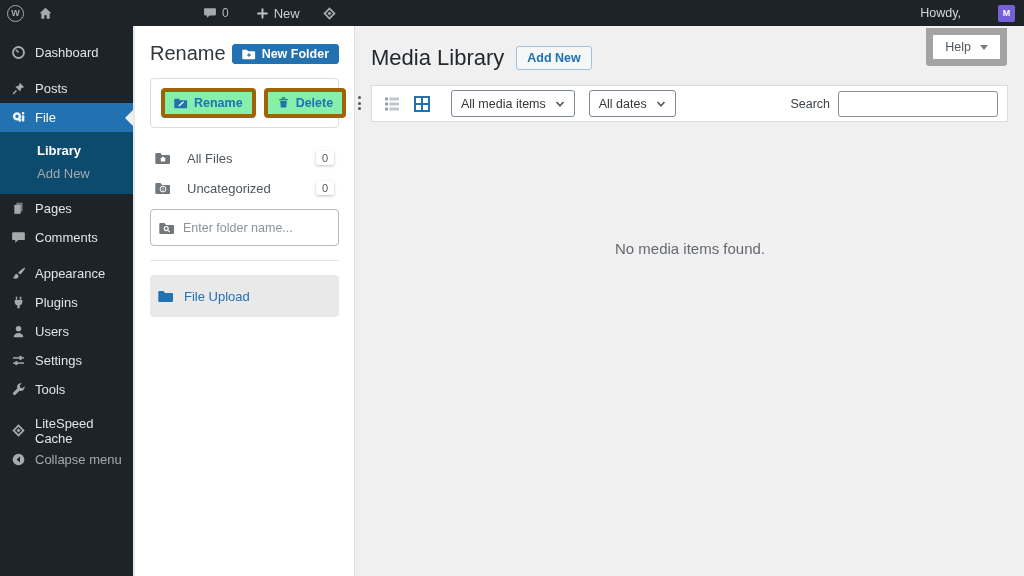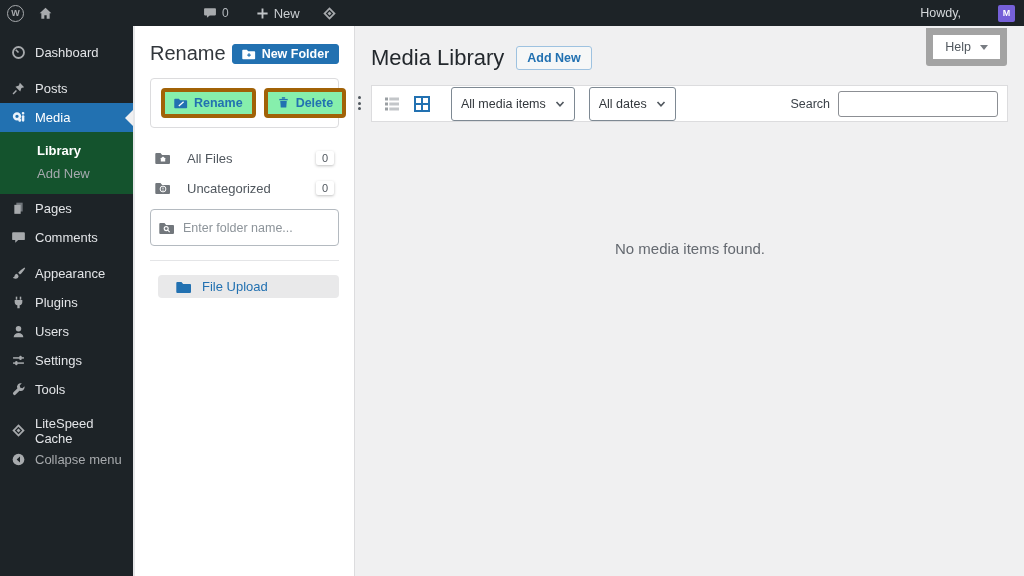--- a/index.html
+++ b/index.html
@@ -30,21 +30,21 @@
   .menu-item { position:relative; display:flex; align-items:center; gap:9px;
     height:29px; padding:0 6px 0 10px; font-size:13px; color:#e2e4e7; cursor:pointer; }
   .menu-item .mi { width:16px; display:flex; justify-content:center; color:#a7aaad; flex:none; }
   .menu-item.active { background:#2271b1; color:#fff; }
   .menu-item.active .mi { color:#eaf2fa; }
   .menu-item.active::after { content:""; position:absolute; right:0; top:50%; margin-top:-8px;
     width:0; height:0; border-top:8px solid transparent; border-bottom:8px solid transparent;
     border-right:8px solid #f0f0f1; }
   .menu-sep { height:7px; }
   .menu-sep.big { height:12px; }
-  .submenu { background:#14532d; padding:7px 0 9px; }
+  .submenu { background:#0c4a6e; padding:7px 0 9px; }
   .submenu-item { padding:4px 8px 4px 37px; font-size:13px; color:#a5a9ae; cursor:pointer; }
   .submenu-item.current { color:#fff; font-weight:bold; }
   .dim { color:#a7aaad; }
 
   
   #folders-panel { position:absolute; left:133px; top:26px; width:222px; bottom:0;
     background:#fff; border-left:2px solid #e6e7e9; border-right:1px solid #dcdcde;
     padding:0 15px; z-index:20; }
   .fp-header { margin-top:16px; display:flex; align-items:center; justify-content:space-between; }
   .fp-title { font-size:20px; color:#32373c; font-weight:400; }
@@ -62,39 +62,39 @@
   .folder-row { display:flex; align-items:center; gap:16px; height:30px; padding:0 5px; cursor:pointer;justify-content:space-between; }
   .folder-row .fname { font-size:13px; color:#50575e; }
   .count-badge { margin-left:auto; background:#fff; border-radius:2px; box-shadow:0 1px 3px rgba(0,0,0,.25);
     font-size:11px; color:#50575e; padding:1px 6px; }
   .folder-input-wrap { margin-top:6px; height:37px; border:1px solid #b4bac0; border-radius:4px;
     display:flex; align-items:center; gap:8px; padding:0 8px; background:#fff; }
   .folder-input-wrap input { border:none; outline:none; flex:1; font-size:12.5px;
     font-family:inherit; color:#32373c; background:transparent; min-width:0; }
   .folder-input-wrap input::placeholder { color:#8d949a; }
   .fp-divider { margin:14px 0; border:none; border-top:1px solid #e4e5e7; }
-  .upload-row { background:#e9e9ea; border-radius:4px; height:23px; display:flex;
-    align-items:center; gap:10px; padding:0 18px; cursor:pointer;margin-left:8px; }
+  .upload-row { background:#e9e9ea; border-radius:4px; height:42px; display:flex;
+    align-items:center; gap:10px; padding:0 8px; cursor:pointer; }
   .upload-row .fname { font-size:13px; color:#2271b1; }
 
   
   #content { position:absolute; left:356px; top:26px; right:0; bottom:0; background:#f0f0f1; }
   .help-tab { position:absolute; top:2px; right:17px; background:#fff; border:7px solid #a3a3a3;
     border-radius:0 0 3px 3px; padding:5px 12px; display:flex; align-items:center; gap:9px;
     font-size:12.5px; color:#50575e; cursor:pointer; }
   .tri-down { width:0; height:0; border-left:4px solid transparent; border-right:4px solid transparent;
     border-top:5px solid #787c82; }
   .title-row { display:flex; align-items:center; gap:12px; padding:19px 0 0 15px; }
   .page-title { font-size:22px; font-weight:400; color:#23282d; }
   .btn-addnew { background:#f6f7f7; color:#2271b1; border:1px solid #9ec2e0; border-radius:3px;
     padding:4px 10px; font-size:12.5px; font-weight:bold; font-family:inherit; cursor:pointer; }
   .media-toolbar { margin:14px 16px 0 15px; height:37px; background:#fff; border:1px solid #dcdcde;
     display:flex; align-items:center; gap:8px; padding:0 9px; }
   .view-btn { padding:2px; cursor:pointer; display:flex; }
-  .select { height:34px; background:#fff; border:1px solid #7e8993; border-radius:3px;
+  .select { height:27px; background:#fff; border:1px solid #7e8993; border-radius:3px;
     display:flex; align-items:center; gap:9px; padding:0 9px; font-size:12.5px; color:#32373c; cursor:pointer; }
   .btn-bulk { background:#f6f7f7; color:#2271b1; border:1px solid #a9cae6; border-radius:3px;
     padding:4px 10px; font-size:12.5px; font-weight:bold; font-family:inherit; cursor:pointer; margin-left:3px; }
   .tb-spacer { flex:1; }
   .search-label { font-size:12.5px; color:#3c434a; }
   .search-input { width:160px; height:26px; border:1px solid #8c8f94; border-radius:3px;
     background:#fff; font-family:inherit; font-size:12.5px; padding:0 6px; outline:none; }
   .empty-msg { margin-top:118px; text-align:center; font-size:15px; color:#646970; }
 </style>
 </head>
@@ -164,21 +164,21 @@
   </div>
   <div class="menu-item active">
     <span class="mi">
       <svg width="15" height="15" viewBox="0 0 18 18">
           <path fill="#eaf2fa" fill-rule="evenodd" d="M7.2 2.6a5 5 0 1 1 0 10 5 5 0 0 1 0-10zm0 3a2 2 0 1 0 0 4 2 2 0 0 0 0-4z"></path>
           <rect x="8.8" y="10.6" width="3.4" height="3.4" rx="1" fill="#eaf2fa"></rect>
           <rect x="13" y="6.2" width="3" height="7.8" rx="1.4" fill="#eaf2fa"></rect>
           <rect x="13" y="2.4" width="3" height="2.9" rx="1.2" fill="#eaf2fa"></rect>
         </svg>
     </span>
-    <span>Media</span>
+    <span>File</span>
   </div>
   <div class="submenu">
     <div class="submenu-item current">Library</div>
     <div class="submenu-item">Add New</div>
   </div>
   <div class="menu-item">
     <span class="mi">
       <svg width="15" height="15" viewBox="0 0 18 18">
           <rect x="6.4" y="2" width="7.6" height="10.6" fill="#6f7479"></rect>
           <rect x="4" y="4.6" width="7.6" height="10.8" fill="#a7aaad"></rect>

